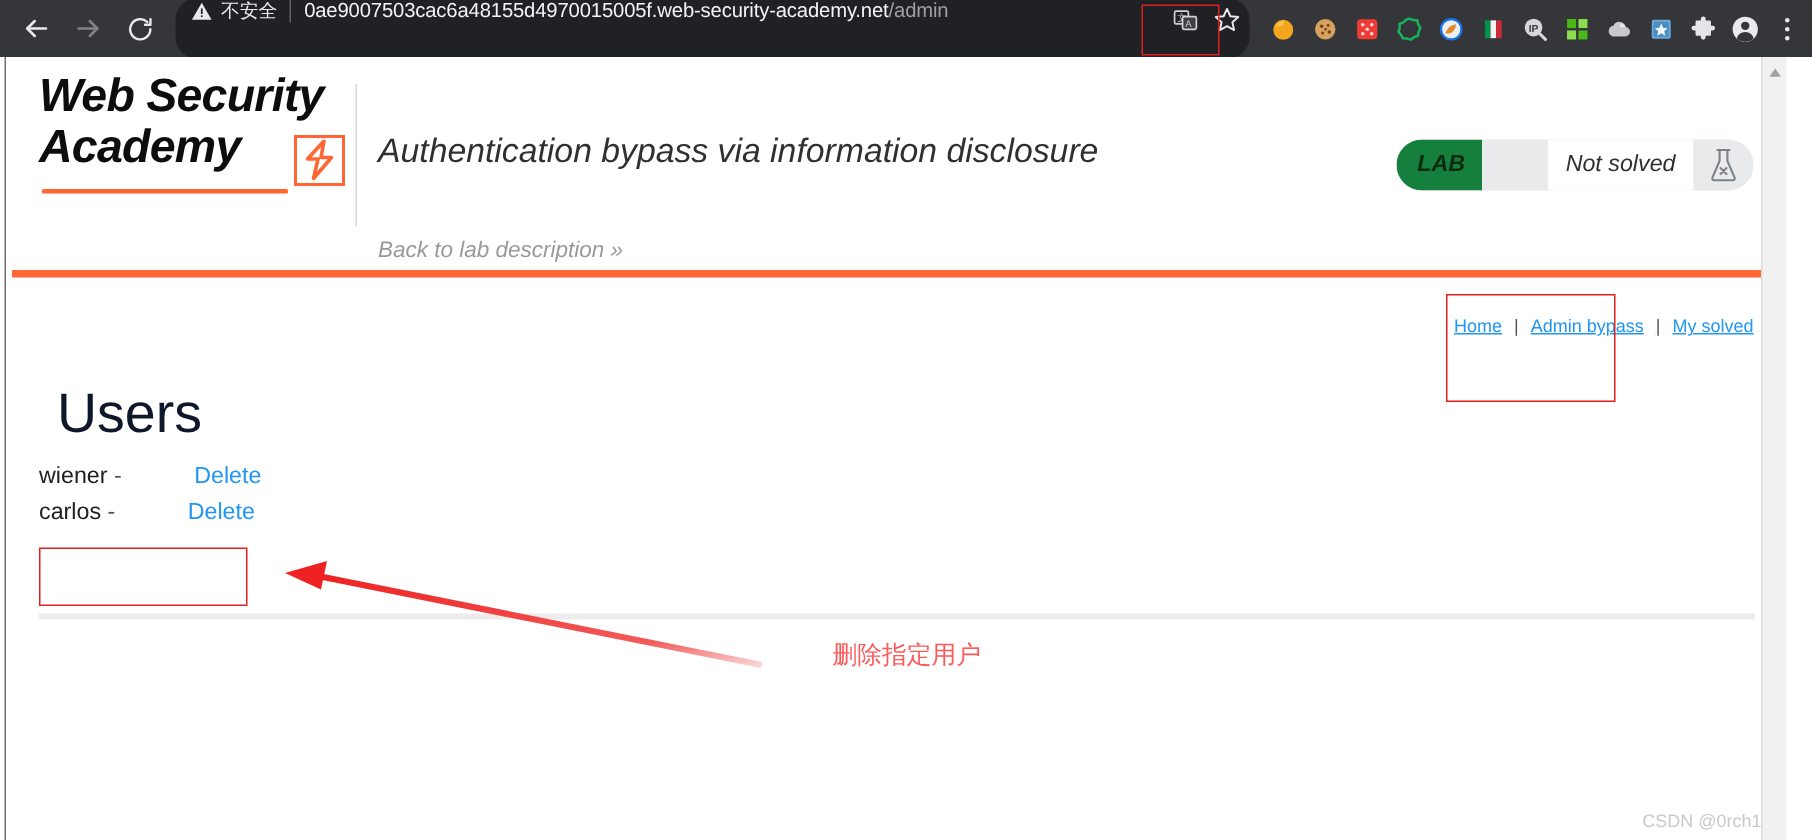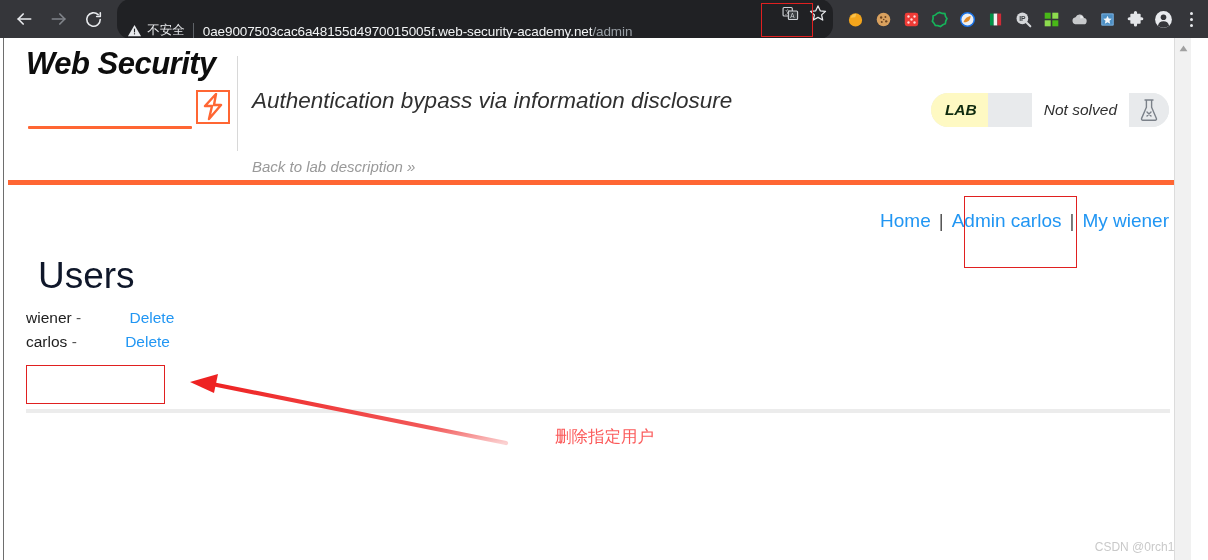--- a/index.html
+++ b/index.html
@@ -27,21 +27,21 @@
   }
   .nav-btn.back { margin-left: 10px; }
   .nav-btn svg { display: block; }
 
   #omnibox {
     margin-left: 10px;
     height: 40px;
     width: 756px;
     background: #202124;
     border-radius: 14px;
-    display: flex; align-items: flex-end;
+    display: flex; align-items: flex-start;
     position: relative;
   }
   #security-chip {
     display: flex; align-items: center;
     margin-left: 10px;
     color: #e8eaed;
     font-size: 12.5px;
     white-space: nowrap;
   }
   #security-chip .warn-tri { margin-right: 5px; display: block; }
@@ -183,21 +183,21 @@
   #lab-status {
     position: absolute;
     right: 22px; top: 55px;
     height: 34px;
     display: flex; align-items: stretch;
     border-radius: 17px;
     background: #e8eaec;
     overflow: hidden;
   }
   #lab-badge {
-    background: #fef9c3;
+    background: #15803d;
     color: #0f2b0f;
     font-weight: bold;
     font-size: 15.5px;
     display: flex; align-items: center;
     padding: 0 11px 0 14px;
   }
   #lab-state {
     background: #ffffff;
     color: #303030;
     font-size: 15.5px;
@@ -215,24 +215,25 @@
     position: absolute;
     left: 4px; top: 142px;
     width: 1180px; height: 5px;
     background: #ff6633;
   }
 
   
   #site-nav {
     position: absolute;
     right: 22px; top: 172px;
-    font-size: 19px;
+    font-size: 12px;
     color: #2196f3;
     display: flex; align-items: flex-start;
     white-space: nowrap;
+    text-decoration: underline;
   }
   #site-nav a { color: #2196f3; text-decoration: none; }
   #site-nav .sep { color: #555; margin: 0 8px; }
 
   #admin-annot {
     position: absolute;
     left: 960px; top: 158px;
     width: 113px; height: 72px;
     border: 1.4px solid #e02020;
     pointer-events: none;
@@ -476,20 +477,21 @@
   </div>
 </div>
 
 <div id="viewport">
   <div id="page">
 
     <div id="lab-header">
 
       <div id="logo">
         <div id="logo-l1">Web Security</div>
+        <div id="logo-l2">Academy</div>
         <div id="logo-underline"></div>
         <div id="logo-bolt">
           <svg width="22" height="28" viewBox="0 0 22 28">
             <path d="M14 1 L3 13 h7 l-3 13 L19 12 h-7 z" fill="none" stroke="#ff6633" stroke-width="2.4" stroke-linejoin="round"></path>
           </svg>
         </div>
       </div>
 
       <div id="header-divider"></div>
 
@@ -510,23 +512,23 @@
           </svg>
         </div>
       </div>
     </div>
 
     <div id="orange-bar"></div>
 
     <div id="site-nav">
       <a href="#">Home</a>
       <span class="sep">|</span>
-      <a href="#">Admin carlos</a>
+      <a href="#">Admin bypass</a>
       <span class="sep">|</span>
-      <a href="#">My wiener</a>
+      <a href="#">My solved</a>
     </div>
 
     <div id="admin-annot"></div>
 
     <h1 id="users-title">Users</h1>
 
     <div id="user-list">
       <div class="user-row">
         <span>wiener</span>
         <span class="dash">-</span>

